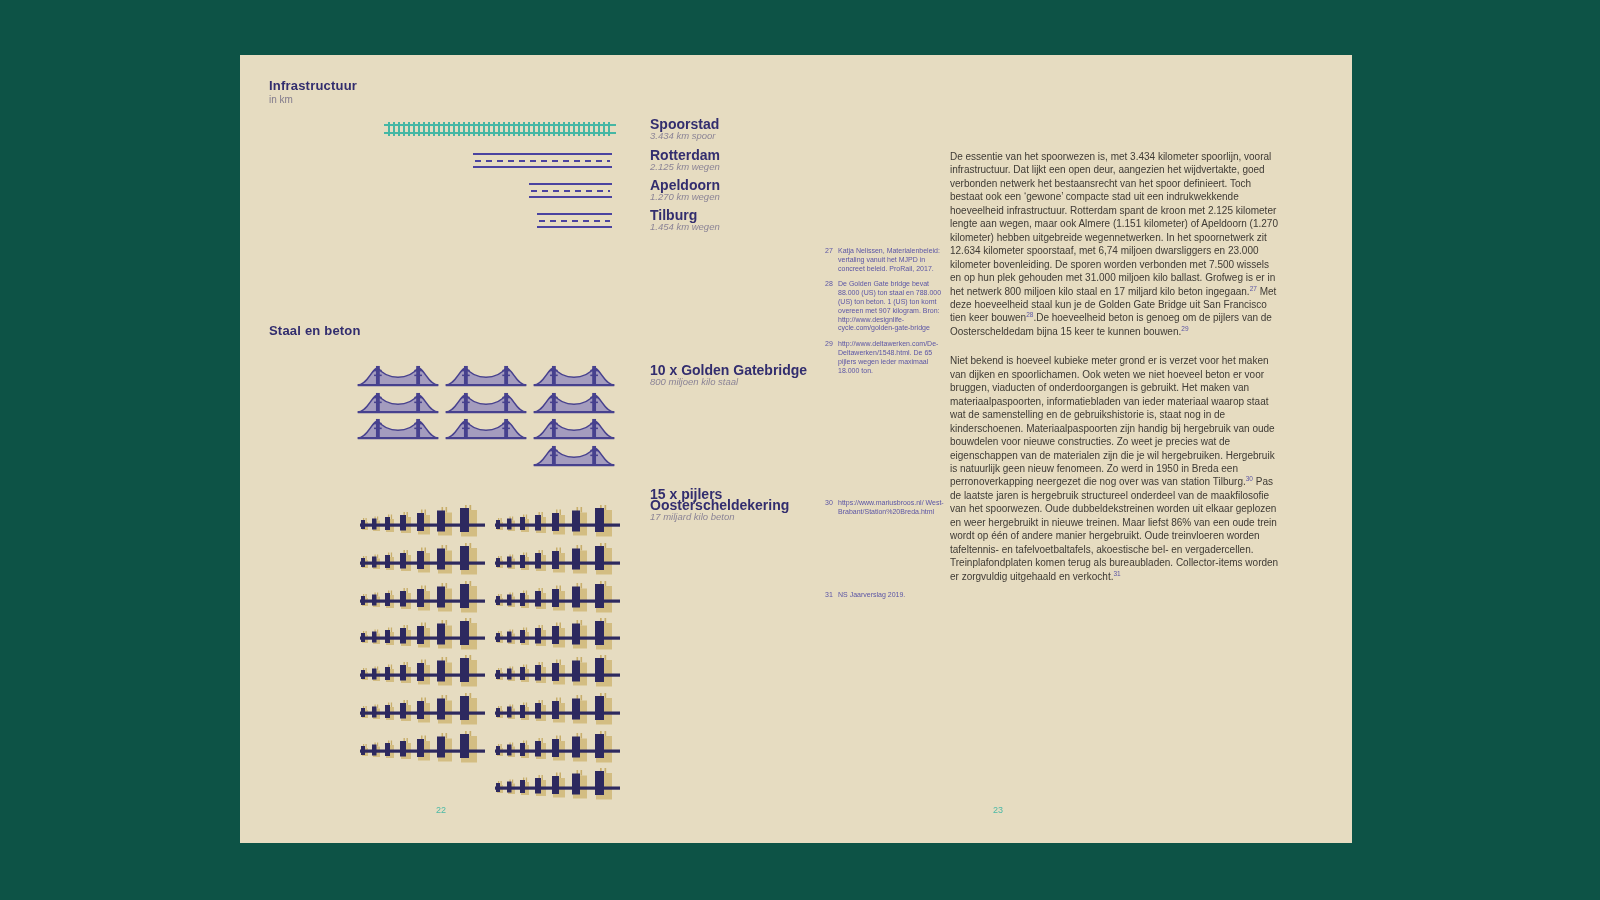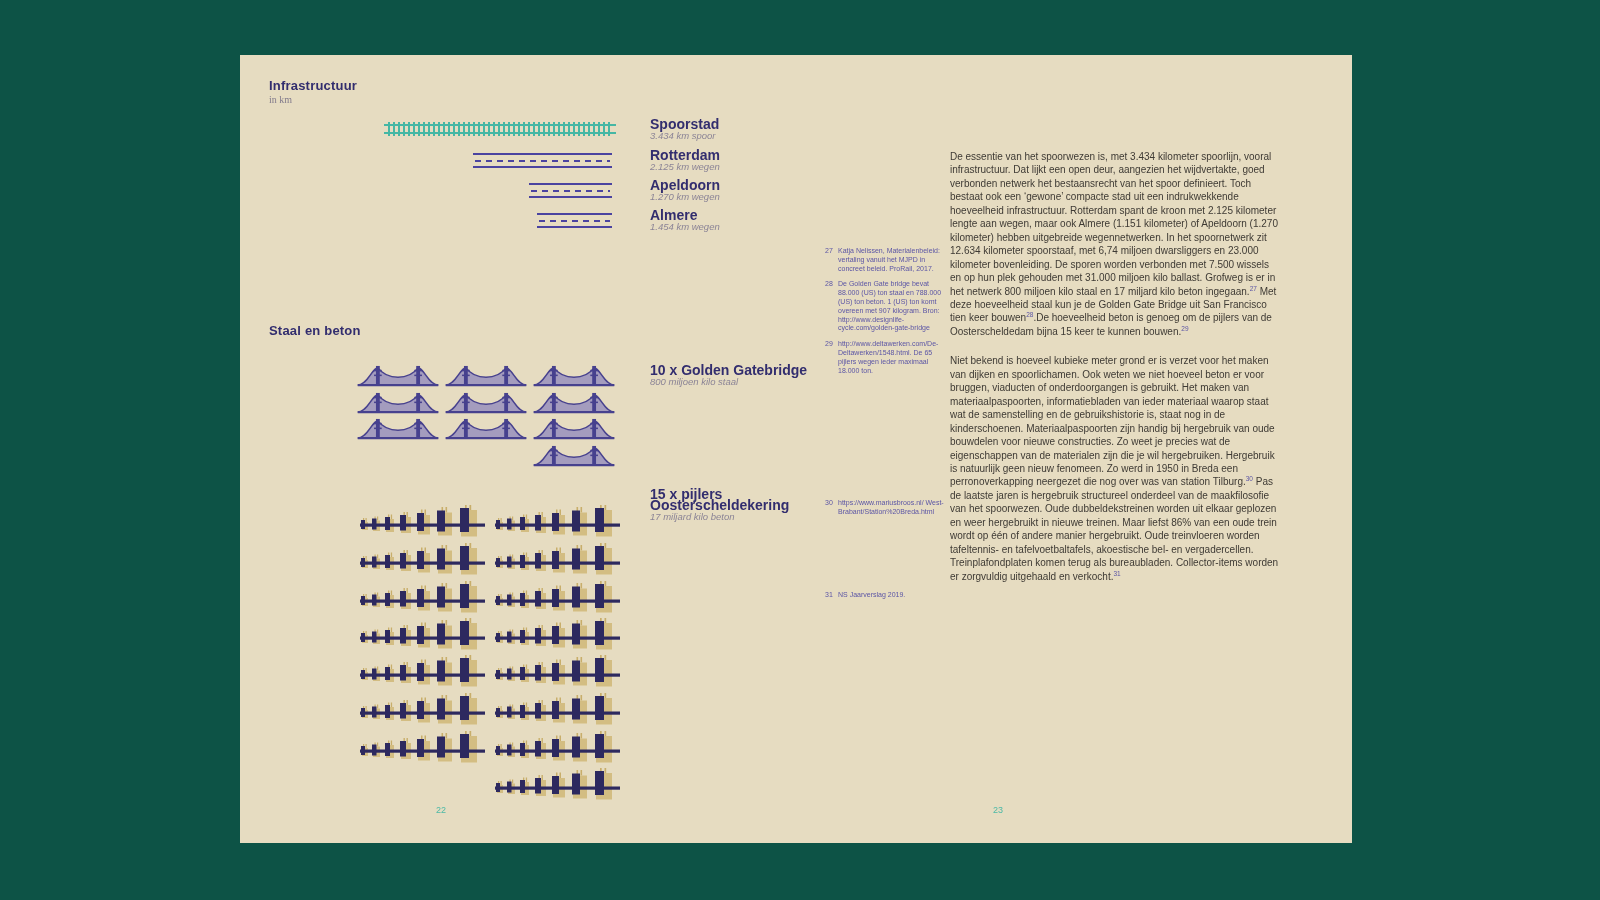--- a/index.html
+++ b/index.html
@@ -10,21 +10,21 @@
   }
   .spread{
     position:absolute;left:228px;top:55px;width:1112px;height:788px;
     background:#e6dcc1;
     margin-left:12px;
   }
   .abs{position:absolute;}
 
   
   .h-section{font-size:13px;font-weight:bold;color:#322d6e;letter-spacing:.2px;}
-  .sub-muted{font-size:10px;color:#827b8c;font-family:Liberation Serif, serif;}
+  .sub-muted{font-size:10px;color:#827b8c;}
   .lbl{font-size:14px;font-weight:bold;color:#322d6e;line-height:11px;}
   .val{font-size:9.5px;color:#8b8496;line-height:11px;font-style:italic;}
 
   
   .rail{
     width:224px;height:14px;
     background:repeating-linear-gradient(90deg,#45b7a4 0 2px,transparent 2px 5px);
   }
   .rail::before,.rail::after{
     content:"";position:absolute;left:-4px;right:-4px;height:2px;background:#45b7a4;
@@ -140,21 +140,21 @@
 
   <div class="abs road" style="left:289px;top:128px;width:83px">
       <div class="dash"></div>
     </div>
   <div class="abs lbl" style="left:410px;top:125px">Apeldoorn</div>
   <div class="abs val" style="left:410px;top:136px">1.270 km wegen</div>
 
   <div class="abs road" style="left:297px;top:158px;width:75px">
       <div class="dash"></div>
     </div>
-  <div class="abs lbl" style="left:410px;top:155px">Almere</div>
+  <div class="abs lbl" style="left:410px;top:155px">Tilburg</div>
   <div class="abs val" style="left:410px;top:166px">1.454 km wegen</div>
 
   <div class="abs h-section" style="left:29px;top:268px">Staal en beton</div>
 
   <div class="icon-wrap" style="left:117px;top:310px">
       <svg width="82" height="23">
         <use href="#bridge-symbol"></use>
       </svg>
     </div>
   <div class="icon-wrap" style="left:205px;top:310px">

